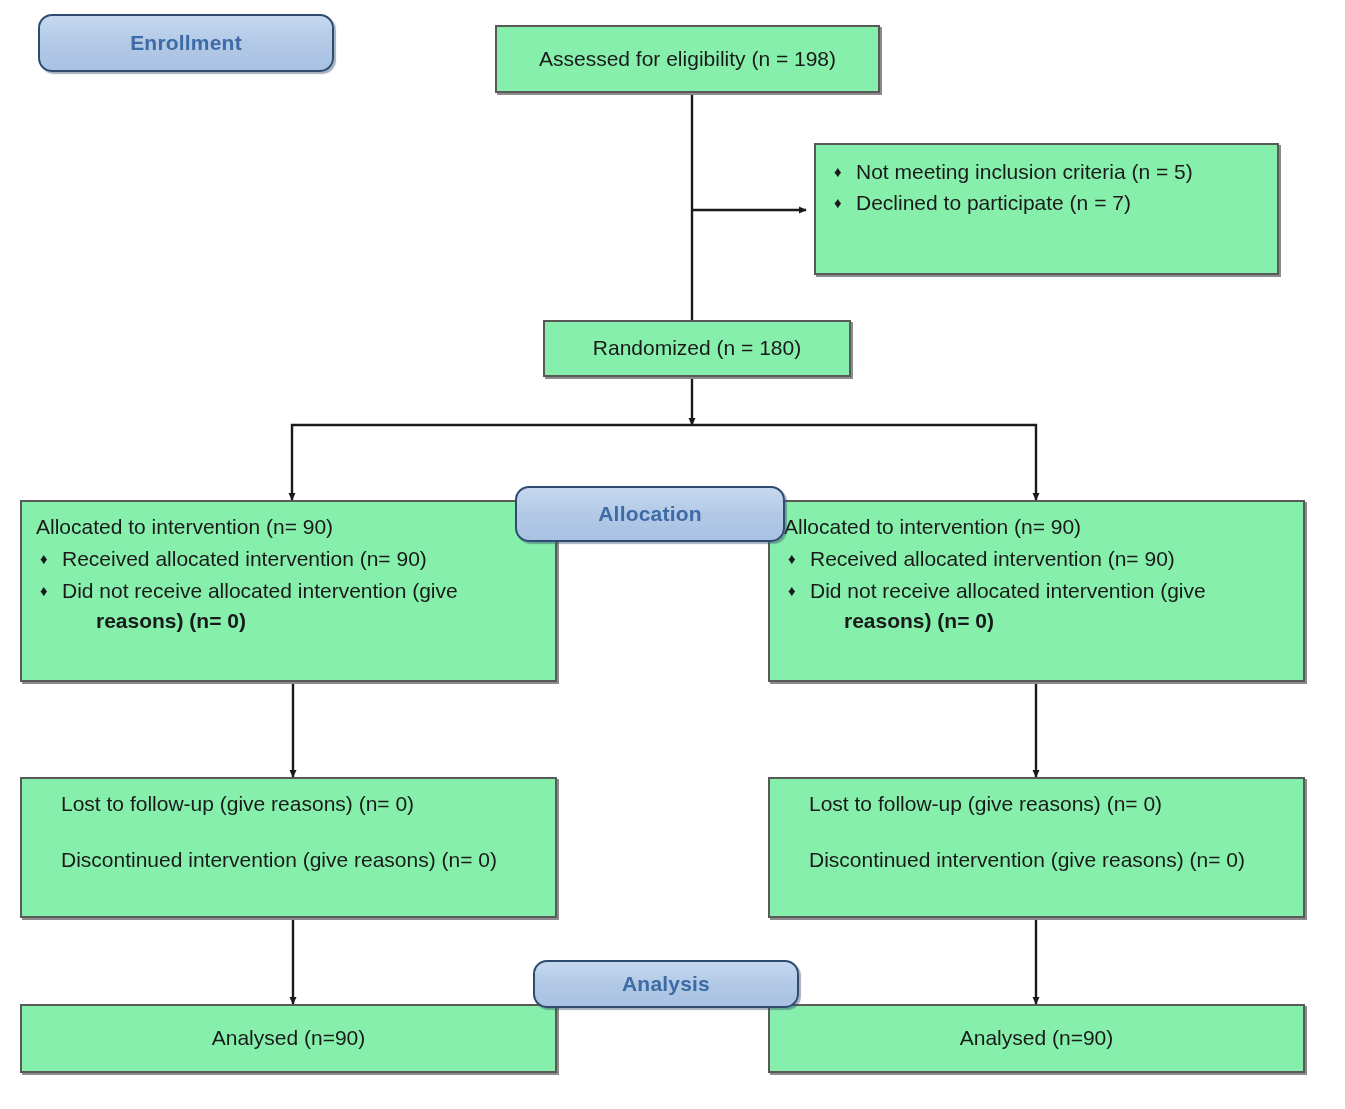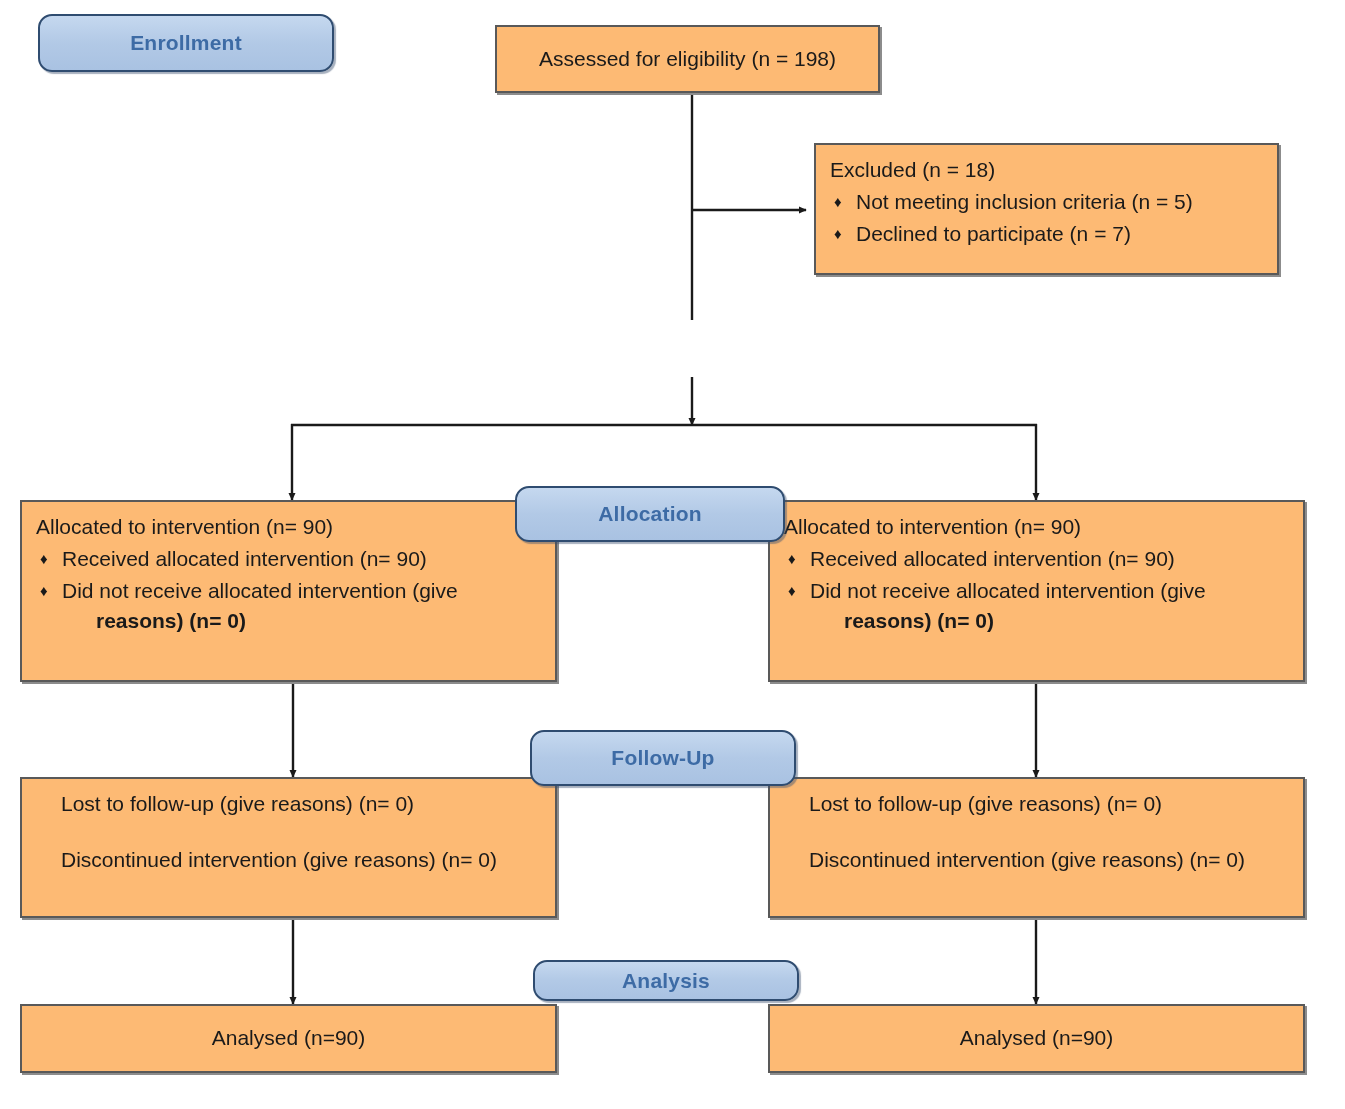--- a/index.html
+++ b/index.html
@@ -16,21 +16,21 @@
     position: relative;
     width: 1345px;
     height: 1109px;
     background: #ffffff;
     overflow: hidden;
   }
   
   .box {
     position: absolute;
     box-sizing: border-box;
-    background: #fdba74;
+    background: #86efac;
     border: 2px solid #595959;
     box-shadow: 2px 2px 0 0 #8c8c8c;
     z-index: 2;
   }
   .box .box-inner {
     padding: 10px 14px;
   }
   .box-text {
     font-size: 21px;
     line-height: 1.45;
@@ -152,50 +152,51 @@
   </svg>
 
   <div class="stage" style="left:38px; top:14px; width:296px; height:58px;">
     <span class="stage-label">Enrollment</span>
   </div>
 
   <div class="stage" style="left:515px; top:470px; width:270px; height:56px;margin-top:16px;">
     <span class="stage-label">Allocation</span>
   </div>
 
-  <div class="stage" style="left:530px; top:730px; width:266px; height:56px;">
-    <span class="stage-label">Follow-Up</span>
-  </div>
-
-  <div class="stage" style="left:533px; top:960px; width:266px; height:41px;">
+
+  <div class="stage" style="left:533px; top:960px; width:266px; height:48px;">
     <span class="stage-label">Analysis</span>
   </div>
 
   <div class="box center-box" style="left:495px; top:25px; width:385px; height:68px;">
     <div class="box-inner">
       <span class="box-text">Assessed for eligibility (n = 198)</span>
     </div>
   </div>
 
   <div class="box" style="left:814px; top:143px; width:465px; height:132px;">
     <div class="box-inner">
-      <div class="box-text">Excluded (n = 18)</div>
       <ul class="bullets">
         <li>
           <span class="bullet-glyph">♦</span>
           <span class="li-text">Not meeting inclusion criteria (n = 5)</span>
         </li>
         <li>
           <span class="bullet-glyph">♦</span>
           <span class="li-text">Declined to participate (n = 7)</span>
         </li>
       </ul>
     </div>
   </div>
 
+  <div class="box center-box" style="left:543px; top:320px; width:308px; height:57px;">
+    <div class="box-inner">
+      <span class="box-text">Randomized (n = 180)</span>
+    </div>
+  </div>
 
   <div class="box" style="left:20px; top:500px; width:537px; height:182px;">
     <div class="box-inner">
       <div class="box-text">Allocated to intervention (n= 90)</div>
       <ul class="bullets">
         <li>
           <span class="bullet-glyph">♦</span>
           <span class="li-text">Received allocated intervention (n= 90)</span>
         </li>
         <li class="wrap">

